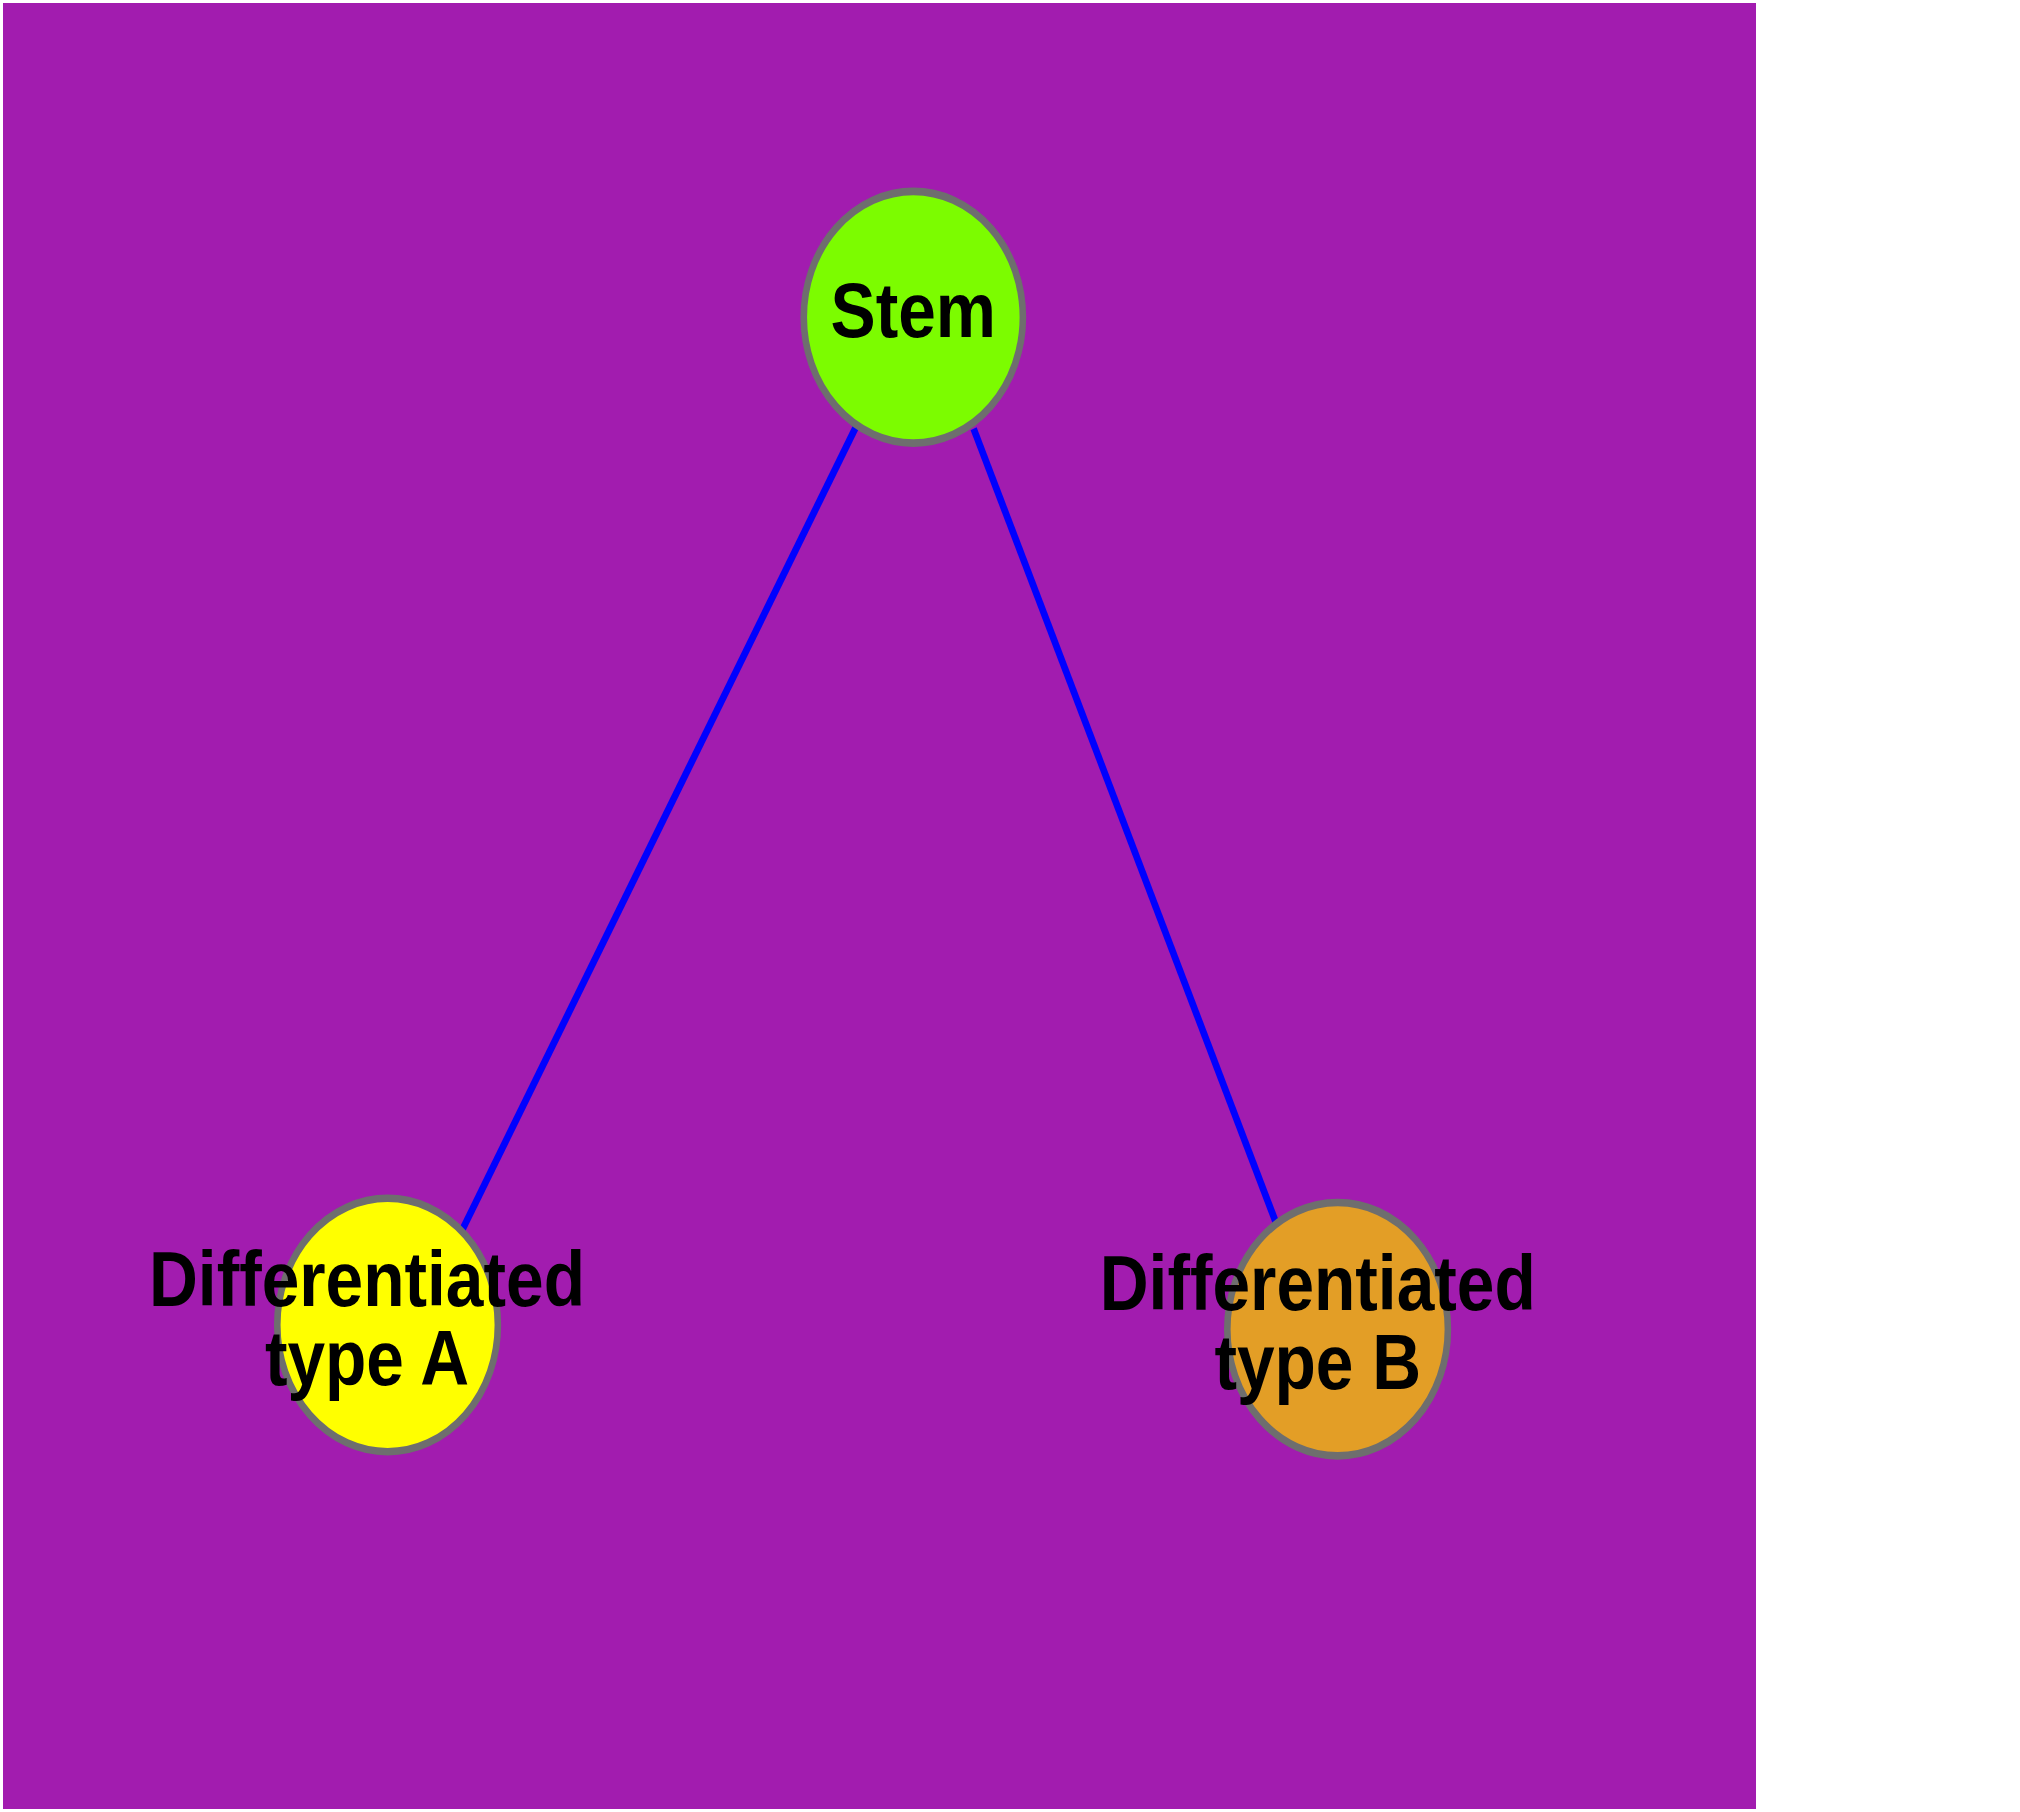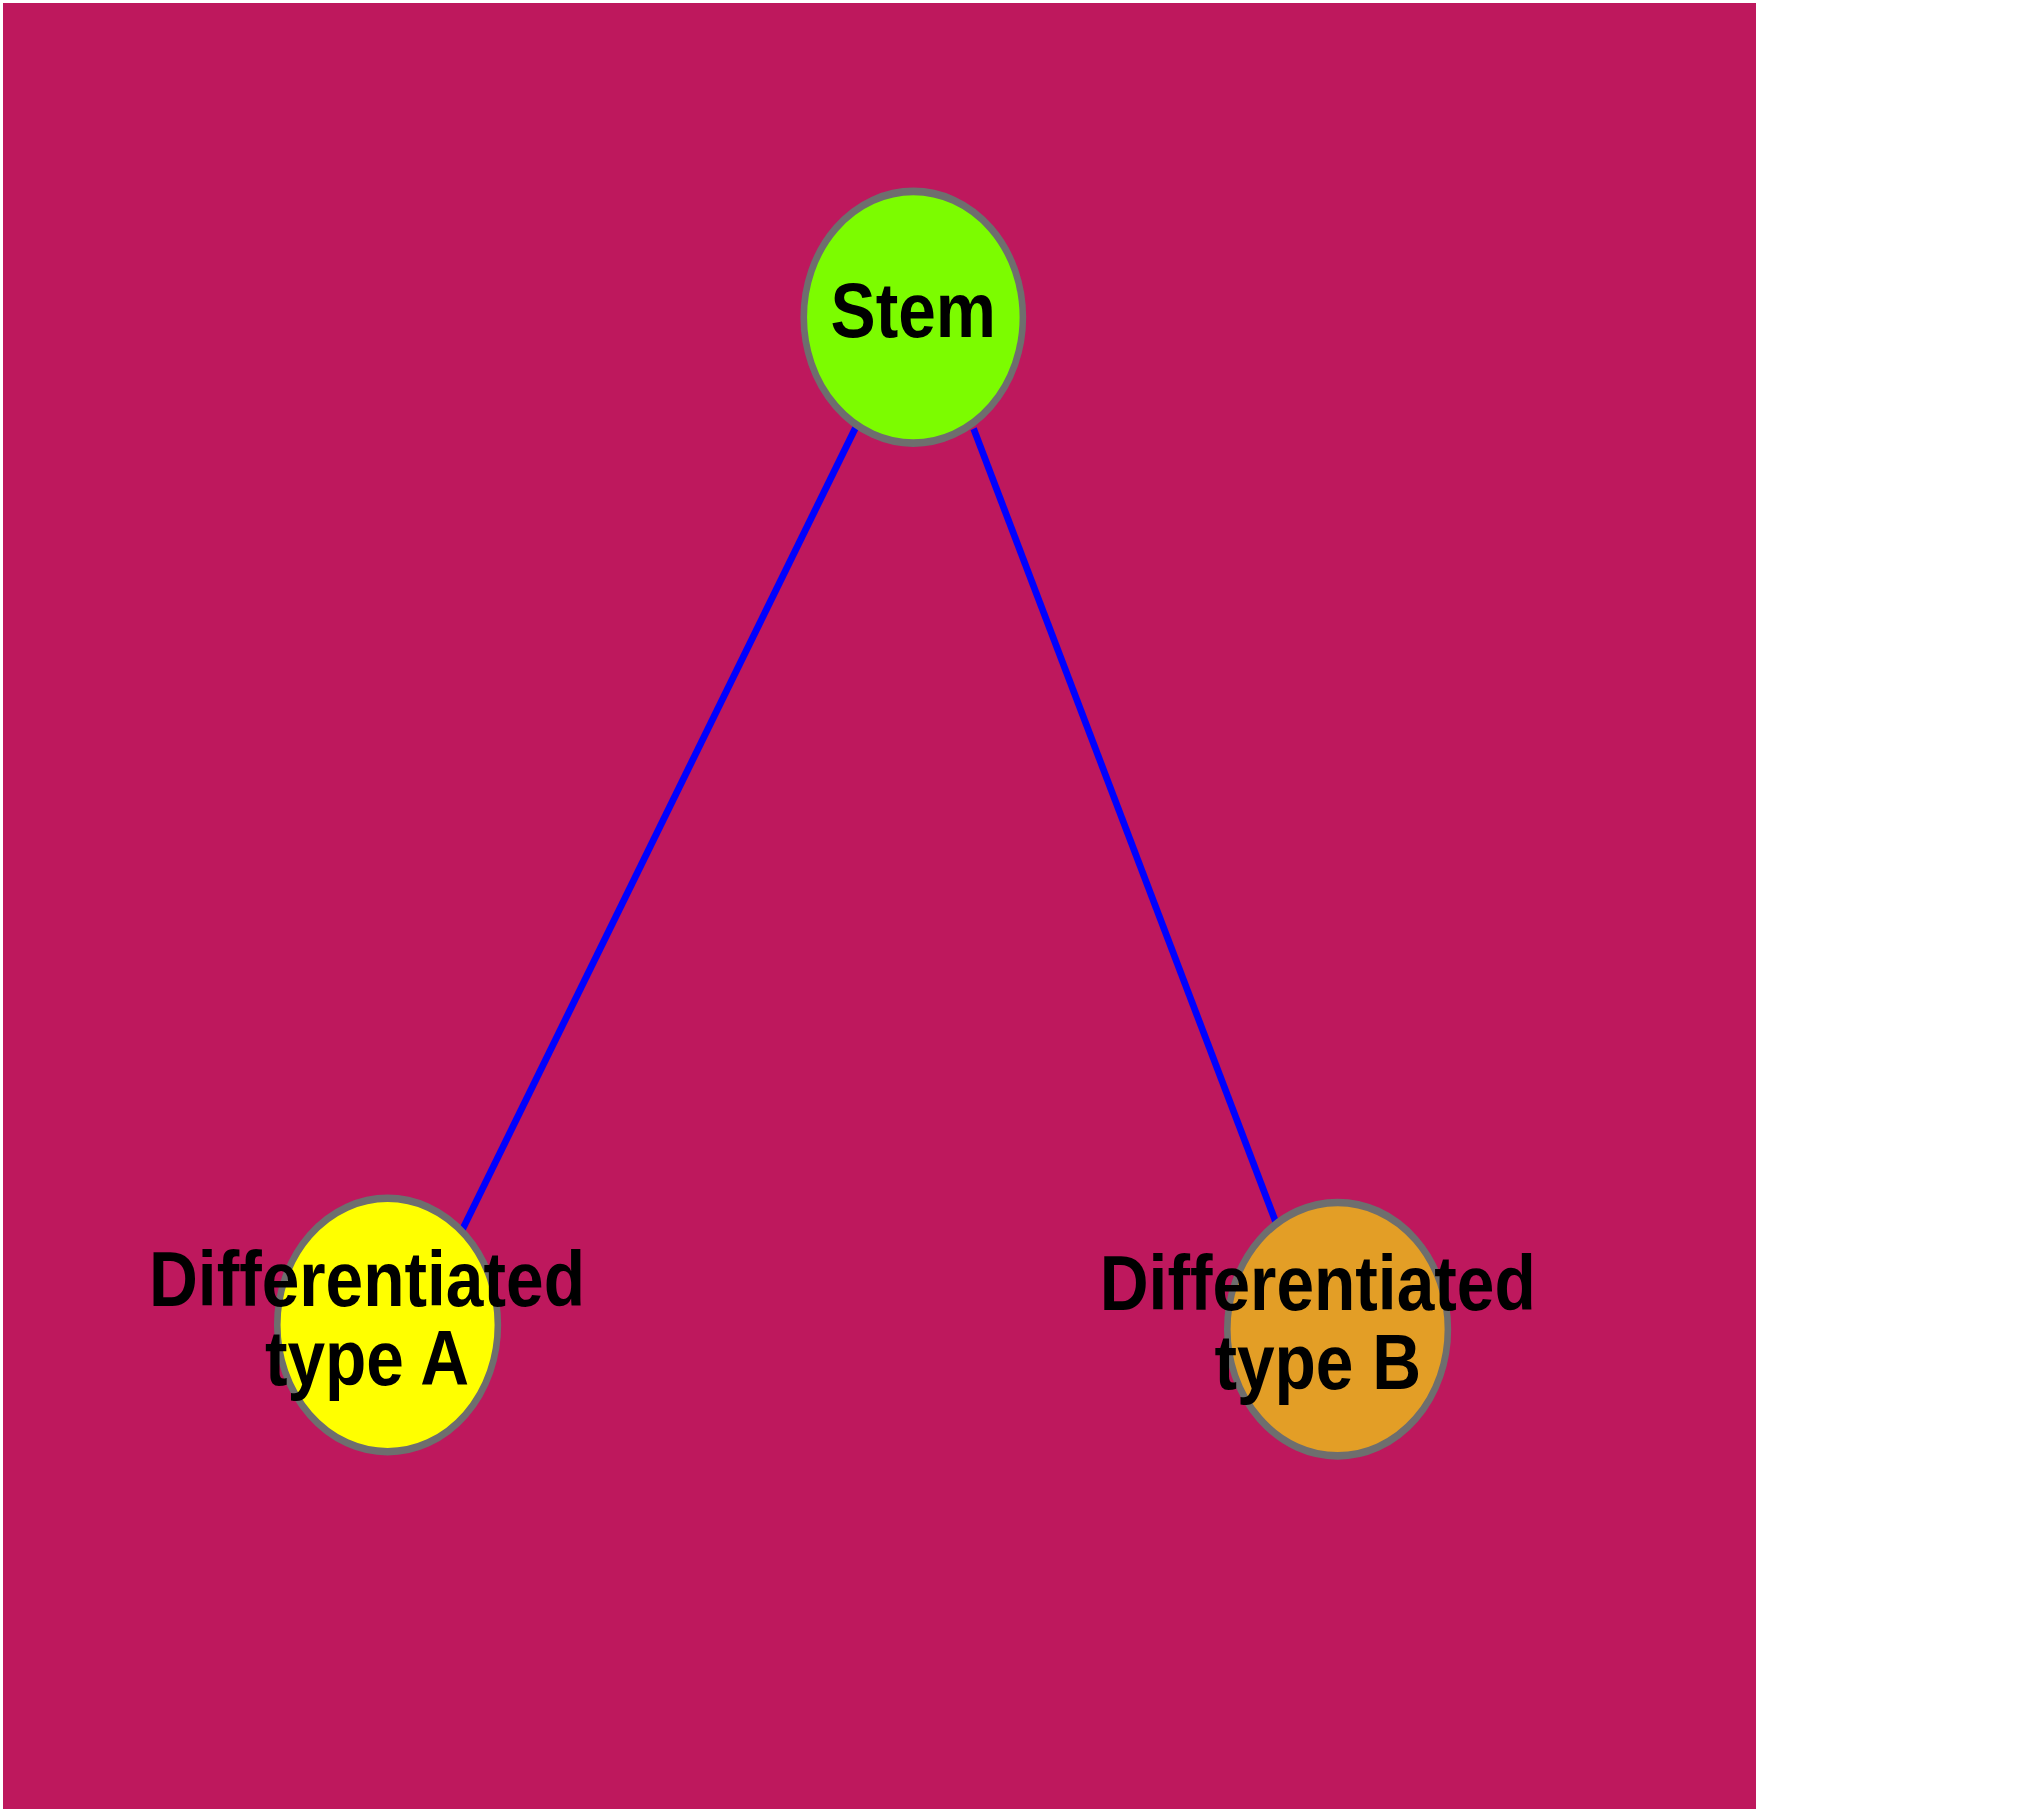--- a/index.html
+++ b/index.html
@@ -31,21 +31,21 @@
     font-weight: bold;
     fill: #000000;
     text-anchor: middle;
     dominant-baseline: middle;
     paint-order: normal;
   }
 </style>
 </head>
 <body>
 
-<div id="canvas" style="width: 1759px; height: 1812px; background: #be185d; border-color: rgb(255, 255, 255);">
+<div id="canvas" style="width: 1759px; height: 1812px; background: #a21caf; border-color: rgb(255, 255, 255);">
   <svg id="graph-svg" viewBox="0 0 2384 2138" preserveAspectRatio="none">
 
     <g>
       <line x1="1161" y1="500" x2="622" y2="1457" stroke="#0000ff" stroke-width="9" stroke-linecap="butt"></line>
       <line x1="1320" y1="504" x2="1733" y2="1448" stroke="#0000ff" stroke-width="9" stroke-linecap="butt"></line>
     </g>
 
     <g>
       <circle cx="1238" cy="372" r="149" fill="#7cfc00" stroke="#6e6e6e" stroke-width="9"></circle>
       <circle cx="523" cy="1565" r="150" fill="#ffff00" stroke="#6e6e6e" stroke-width="9"></circle>

